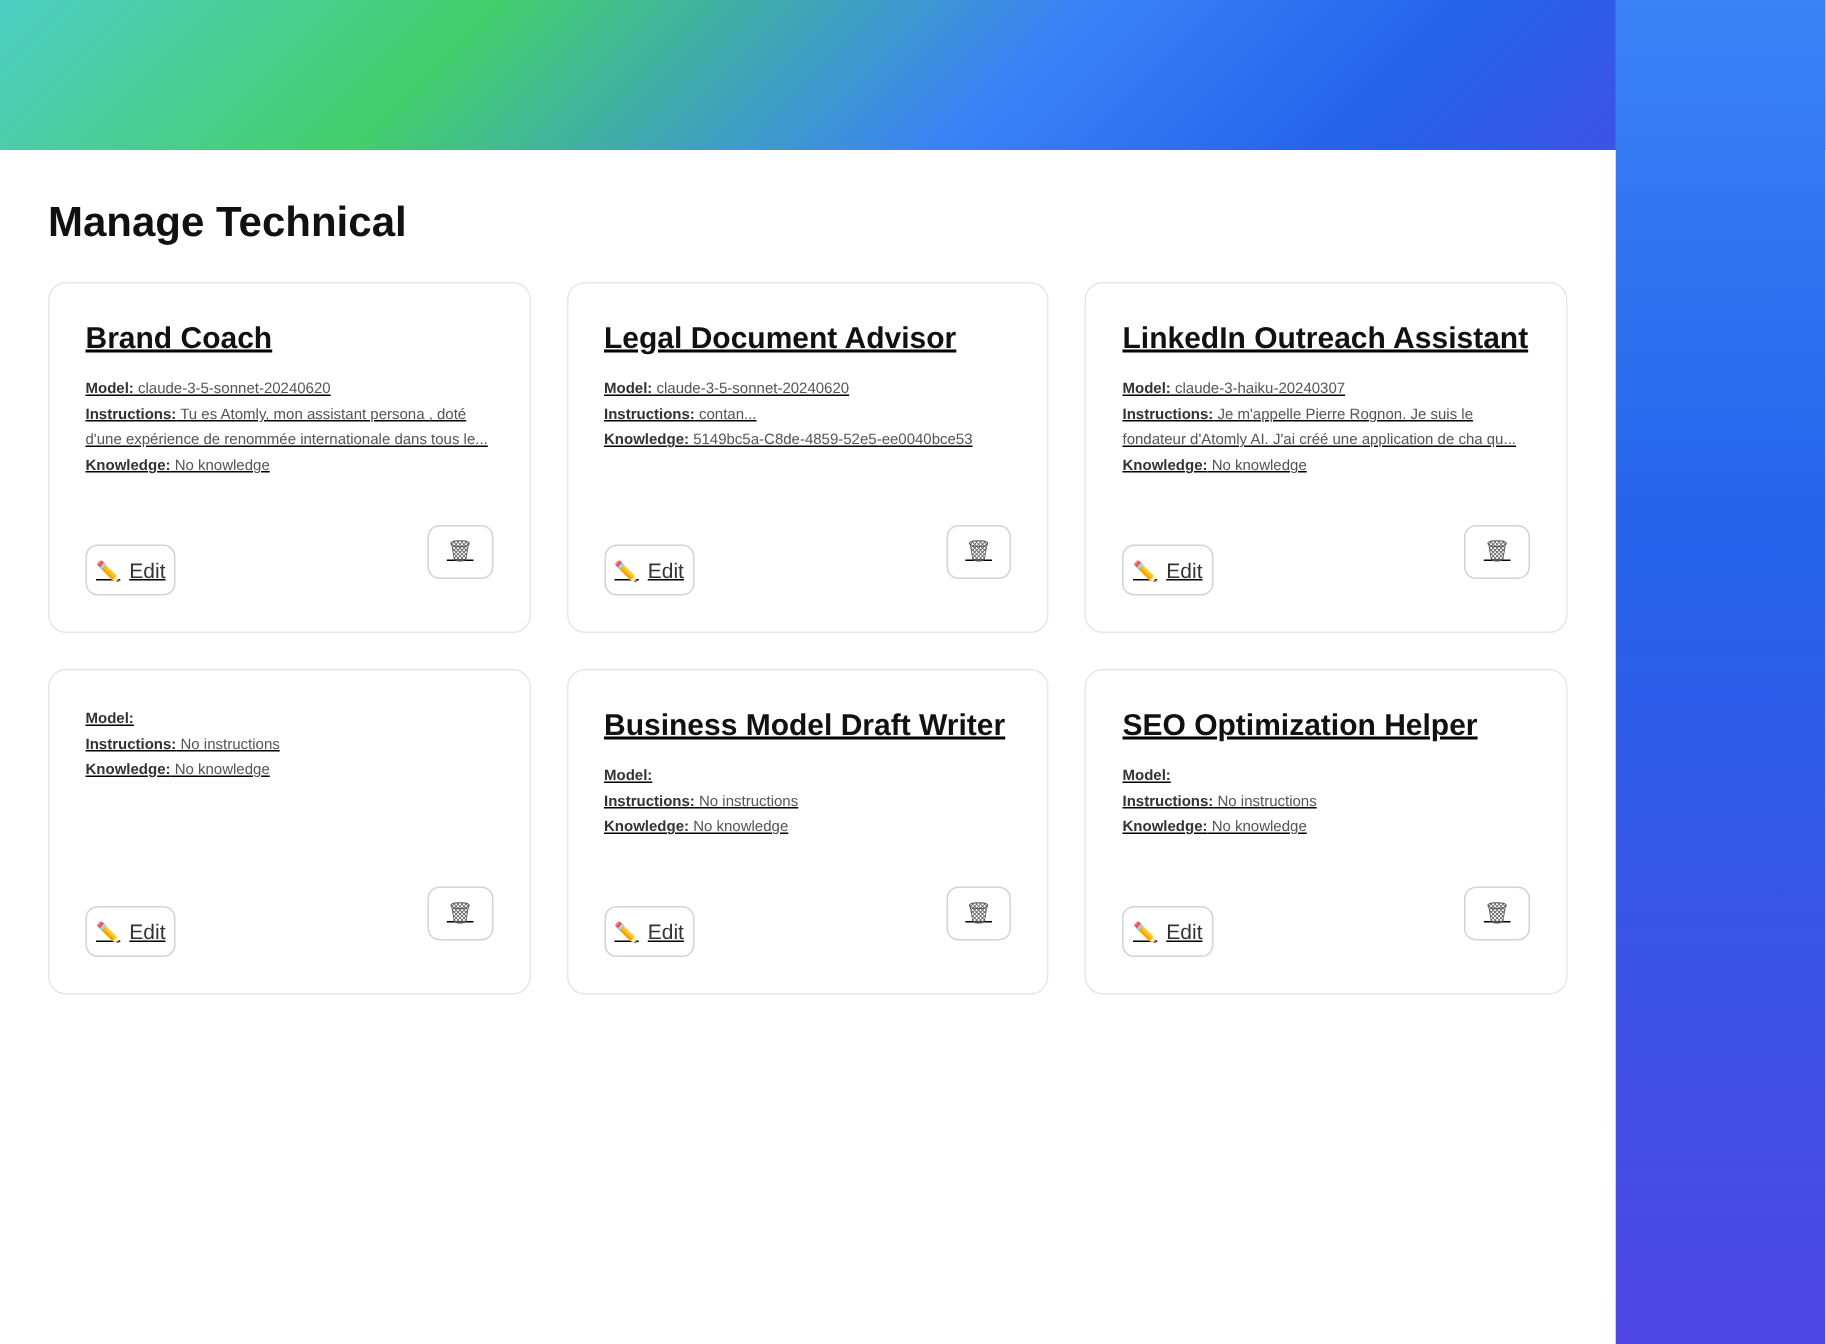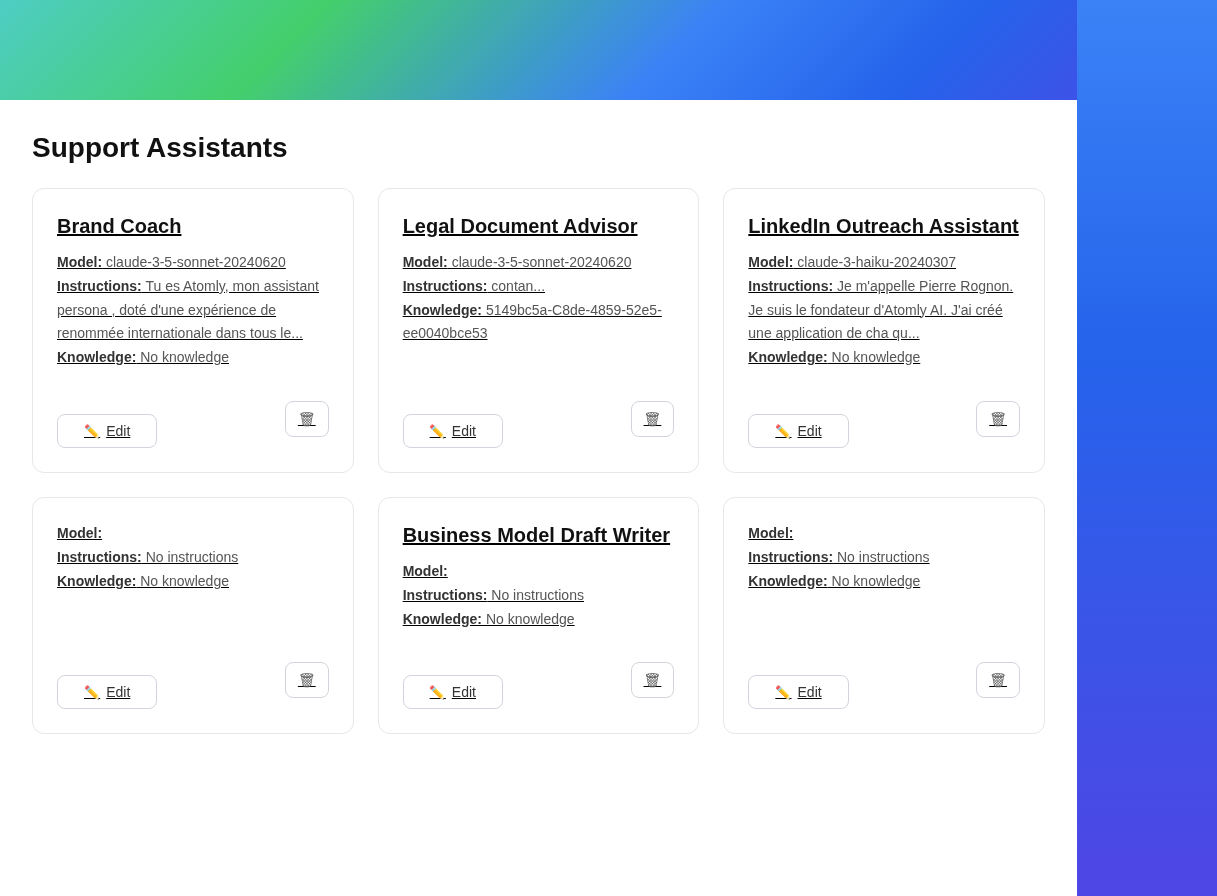--- a/index.html
+++ b/index.html
@@ -78,21 +78,21 @@
     }
 
     .card-title {
       font-size: 20px;
       font-weight: 700;
       color: #111;
       line-height: 1.3;
     }
 
     .card-details {
-      font-size: 14px;
+      font-size: 10px;
       color: #555;
       line-height: 1.7;
     }
 
     .card-details span.label {
       font-weight: 700;
       color: #333;
     }
 
     .card-actions {
@@ -103,21 +103,21 @@
       padding-top: 8px;
     }
 
     .edit-btn {
       display: inline-flex;
       align-items: center;
       gap: 6px;
       background: #fff;
       border: 1px solid #d1d5db;
       border-radius: 8px;
-      padding: 8px 26px;
+      padding: 8px 6px;
       font-size: 14px;
       font-weight: 500;
       color: #333;
       cursor: pointer;
       margin-top: 24px;
     }
 
     .delete-btn {
       background: #fff;
       border: 1px solid #d1d5db;
@@ -133,21 +133,21 @@
     .icon-pencil::before { content: '✏️'; font-size: 13px; }
     .icon-trash::before { content: '🗑'; font-size: 14px; }
   </style>
 </head>
 <body>
 
 <div class="bg-gradient"></div>
 <div class="bg-right"></div>
 
 <div class="main-container">
-  <h1 class="page-title">Support Assistants</h1>
+  <h1 class="page-title">Manage Technical</h1>
 
 
   <div class="cards-grid" id="cards-container">
   <div class="card">
         <div class="card-title">Brand Coach</div>
         <div class="card-details">
     <span class="label">Model:</span> claude-3-5-sonnet-20240620<br>
     <span class="label">Instructions:</span> Tu es Atomly, mon assistant persona , doté d'une expérience de renommée internationale dans tous le...<br>
     <span class="label">Knowledge:</span> No knowledge
   </div>
@@ -207,20 +207,21 @@
     <span class="label">Knowledge:</span> No knowledge
   </div>
         <div class="card-actions">
           <button class="edit-btn"><span class="icon-pencil"></span> Edit</button>
           <button class="delete-btn">
             <span class="icon-trash"></span>
           </button>
         </div>
       </div>
       <div class="card">
+        <div class="card-title">SEO Optimization Helper</div>
         <div class="card-details">
     <span class="label">Model:</span> <br>
     <span class="label">Instructions:</span> No instructions<br>
     <span class="label">Knowledge:</span> No knowledge
   </div>
         <div class="card-actions">
           <button class="edit-btn"><span class="icon-pencil"></span> Edit</button>
           <button class="delete-btn">
             <span class="icon-trash"></span>
           </button>

